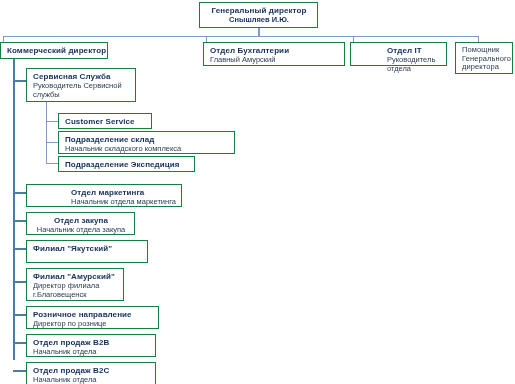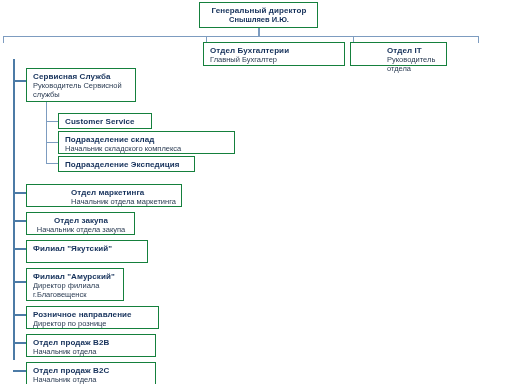--- a/index.html
+++ b/index.html
@@ -71,31 +71,37 @@
 
   <div class="line v" style="left:258px; top:28px; width:2px; height:9px;"></div>
 
   <div class="line h" style="left:3px; top:36px; width:476px; height:1px;"></div>
 
   <div class="line v" style="left:3px; top:36px; height:7px;"></div>
   <div class="line v" style="left:206px; top:36px; height:7px;"></div>
   <div class="line v" style="left:353px; top:36px; height:7px;"></div>
   <div class="line v" style="left:478px; top:36px; height:7px;"></div>
 
+  <div class="node" style="left:0px; top:42px; width:108px; height:17px;">
+    <span class="title">Коммерческий директор</span>
+  </div>
 
   <div class="node" style="left:203px; top:42px; width:142px; height:24px;">
     <span class="title">Отдел Бухгалтерии</span>
-    <span class="sub">Главный Бухгалтер</span>
+    <span class="sub">Главный Амурский</span>
   </div>
 
   <div class="node" style="left:350px; top:42px; width:97px; height:24px;padding-left:36px;">
     <span class="title">Отдел IT</span>
     <span class="sub">Руководитель отдела</span>
   </div>
 
+  <div class="node wrapsub" style="left:455px; top:42px; width:58px; height:32px;">
+    <span class="title wrap" style="font-weight:normal; font-size:7.5px; color:#2a3b52;">Помощник Генерального директора</span>
+  </div>
 
   <div class="line trunk" style="left:13px; top:59px; height:301px;"></div>
 
   <div class="line stub" style="left:13px; top:80px; width:13px;"></div>
   <div class="line stub" style="left:13px; top:192px; width:13px;"></div>
   <div class="line stub" style="left:13px; top:220px; width:13px;"></div>
   <div class="line stub" style="left:13px; top:248px; width:13px;"></div>
   <div class="line stub" style="left:13px; top:281px; width:13px;"></div>
   <div class="line stub" style="left:13px; top:314px; width:13px;"></div>
   <div class="line stub" style="left:13px; top:342px; width:13px;"></div>

